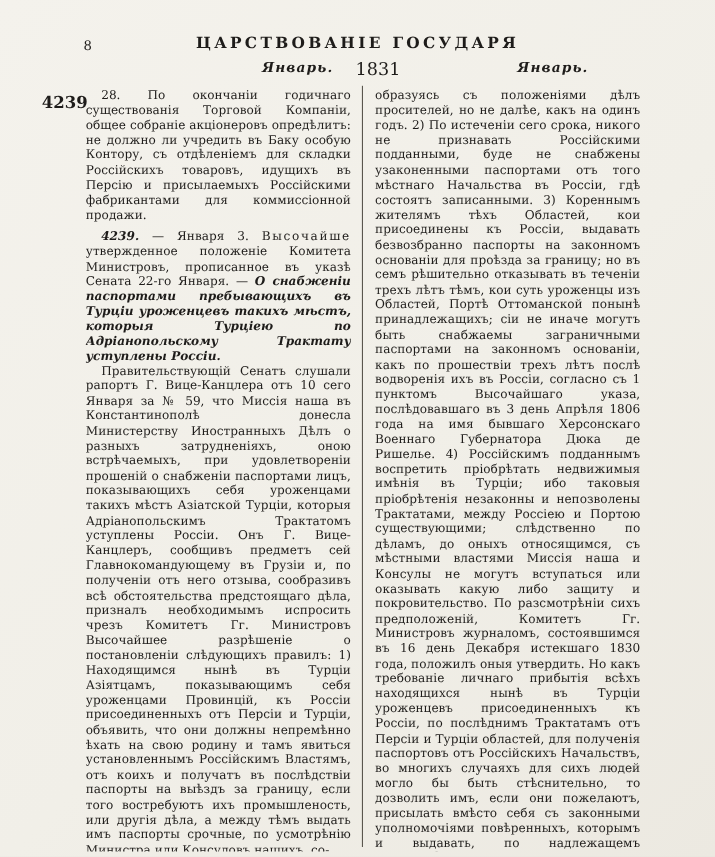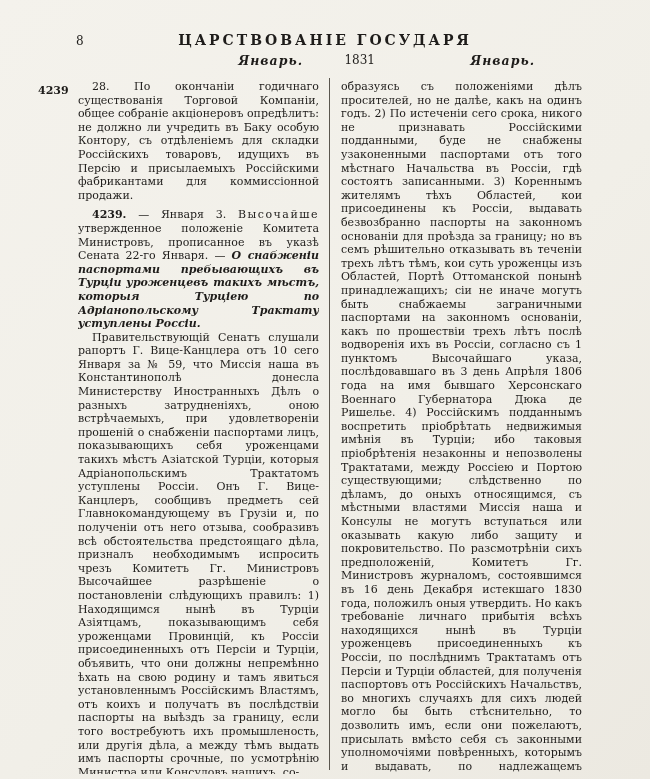--- a/index.html
+++ b/index.html
@@ -38,29 +38,29 @@
     top: 53px;
     font-size: 12.5px;
     text-align: right;
   }
   .month {
     font-style: italic;
     font-weight: bold;
     letter-spacing: 1px;
   }
   .month-left  { left: 183px; width: 120px; }
-  .year        { left: 285px; width: 90px; font-size: 12px; }
+  .year        { left: 274px; width: 90px; font-size: 16px; }
   .month-right { left: 415px; width: 120px; }
 
   .margin-number {
     position: absolute;
     left: 38px;
     top: 84px;
     font-weight: bold;
-    font-size: 11px;
+    font-size: 15px;
   }
 
   
   .col {
     position: absolute;
     top: 80px;
     width: 241px;
     height: 694px;
     overflow: hidden;
     font-size: 11px;
@@ -77,21 +77,21 @@
     height: 692px;
     background: #5a564e;
   }
   .para {
     margin: 0;
     padding: 0;
   }
   .para.indent { text-indent: 14px; }
   .para.gap-above { margin-top: 6px; }
   .seg-normal    { }
-  .seg-bold      { font-weight: bold; }
+  .seg-bold      { font-weight: bold; font-style: italic; }
   .seg-bolditalic{ font-weight: bold; font-style: italic; }
   .seg-spaced    { letter-spacing: 1.5px; }
 </style>
 </head>
 <body>
 
 <div class="page">
 
   <span class="page-number">8</span>
 

